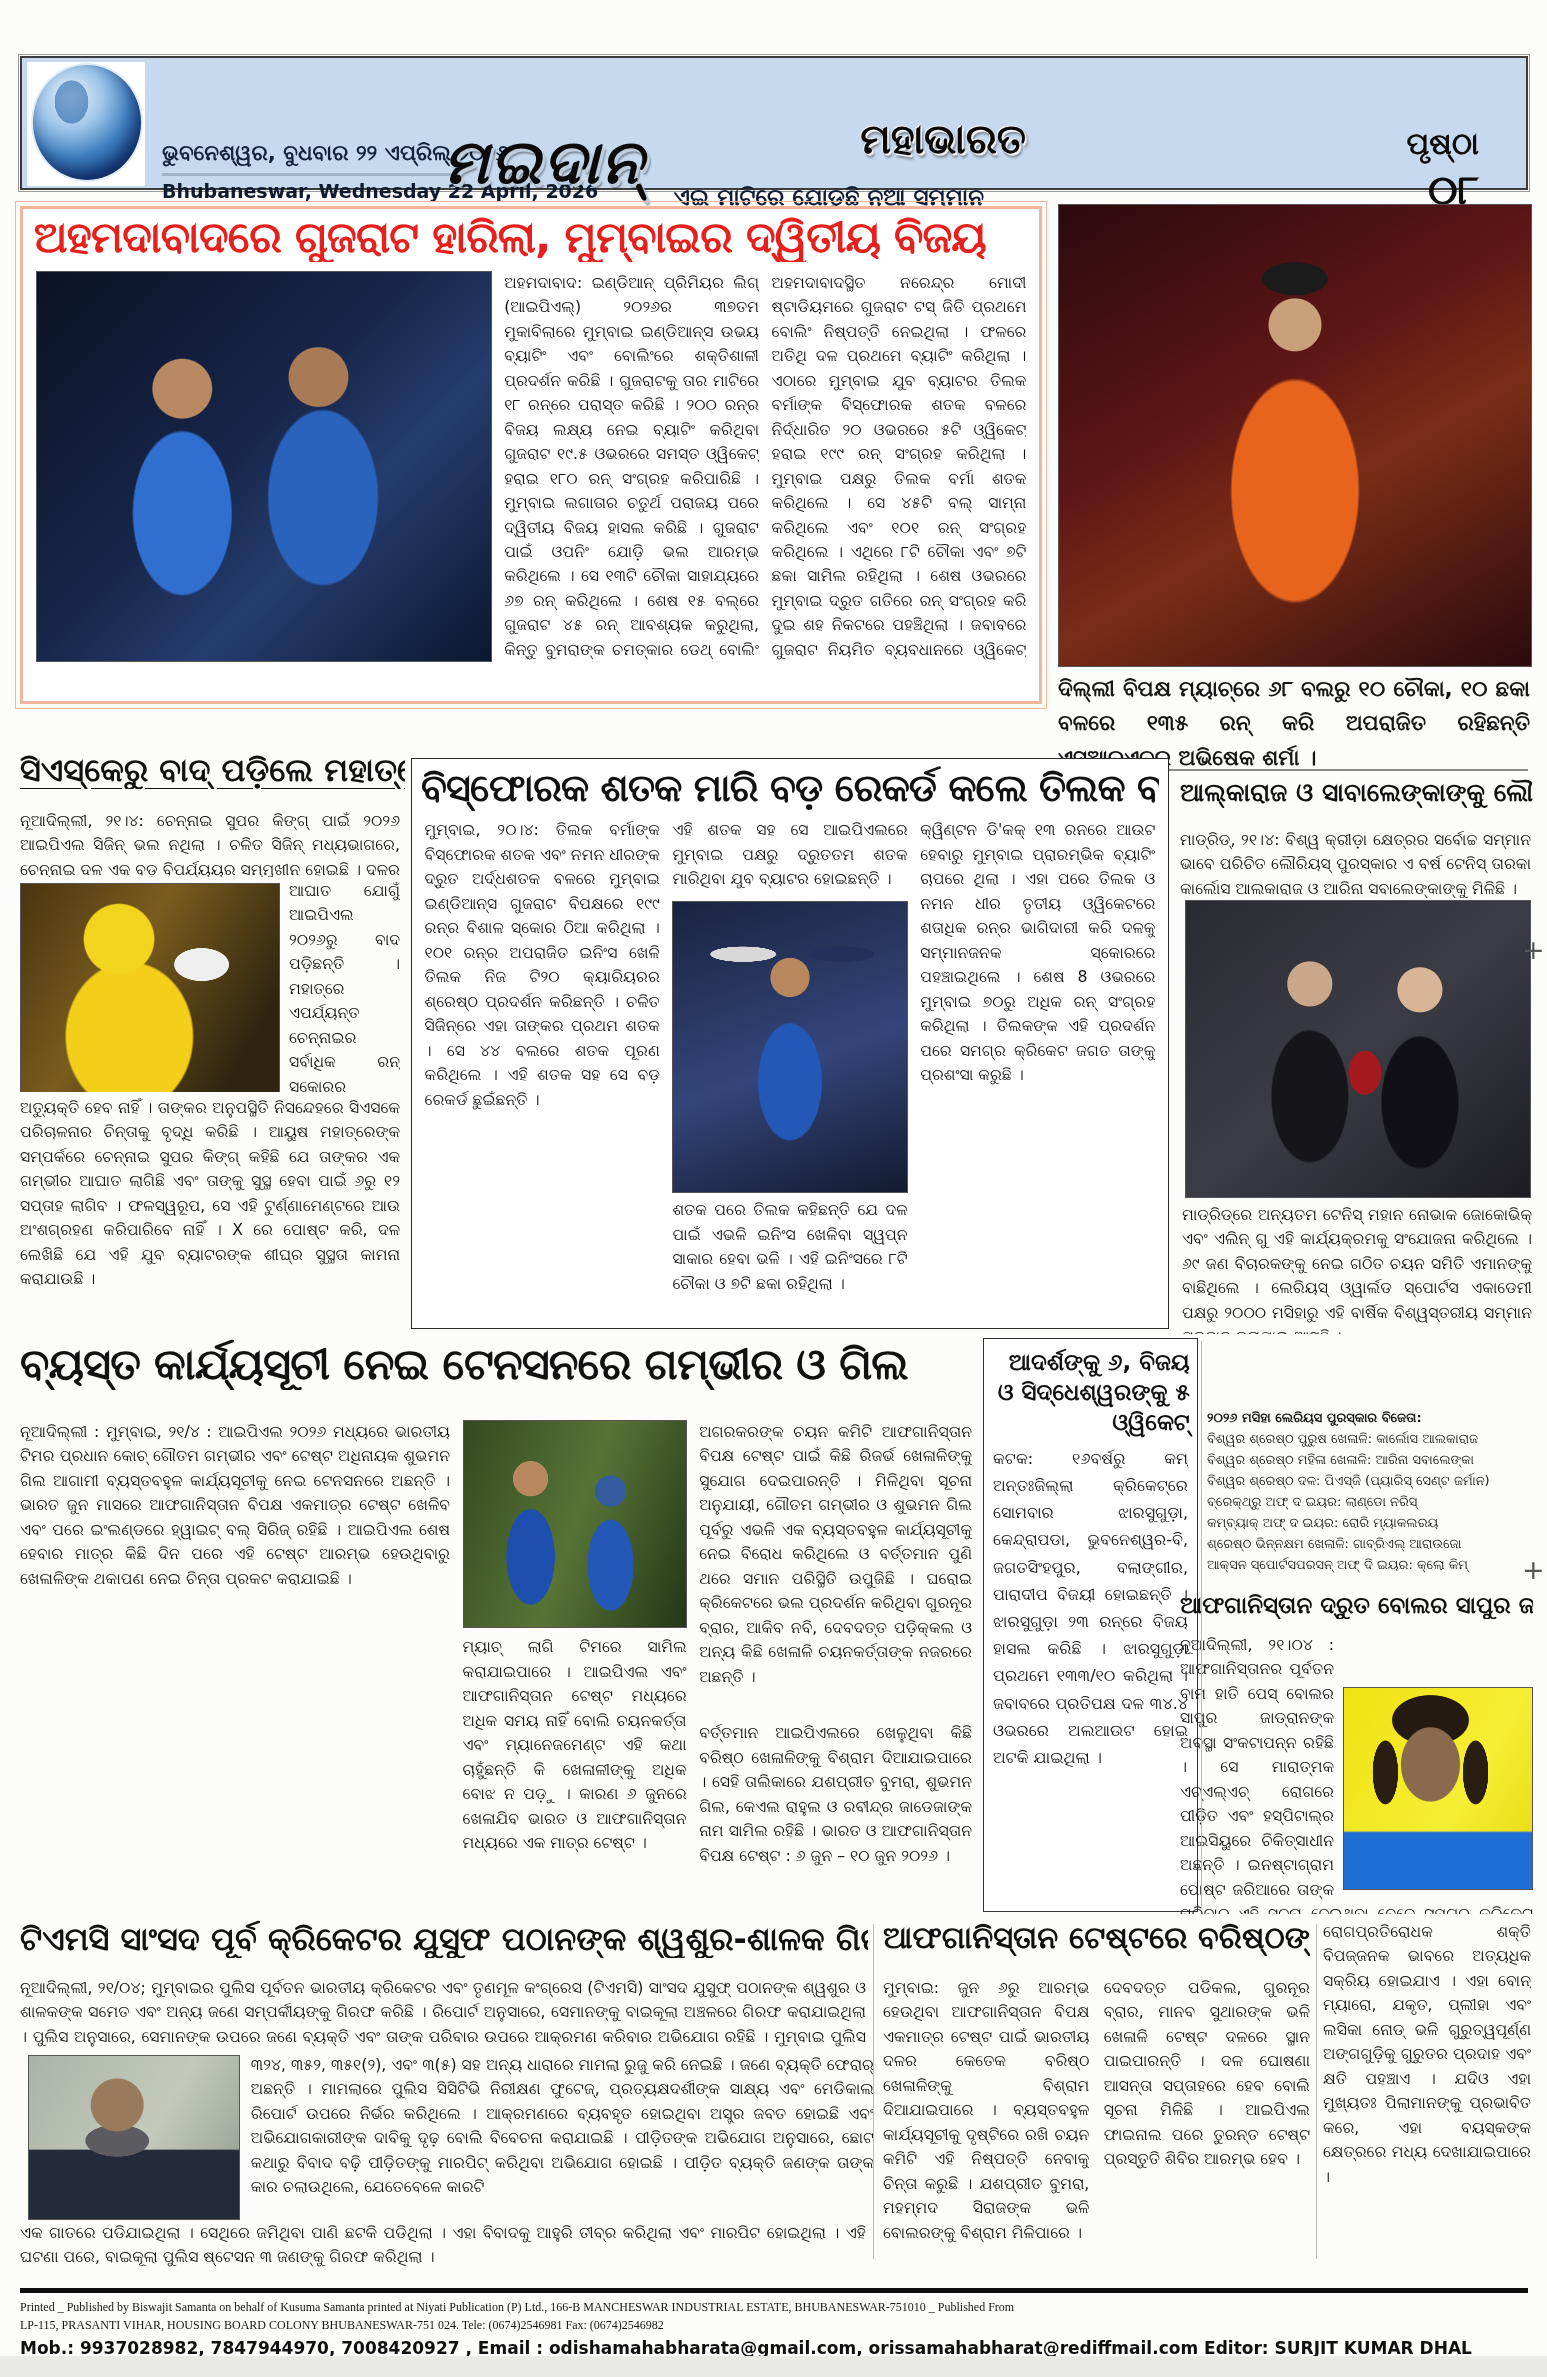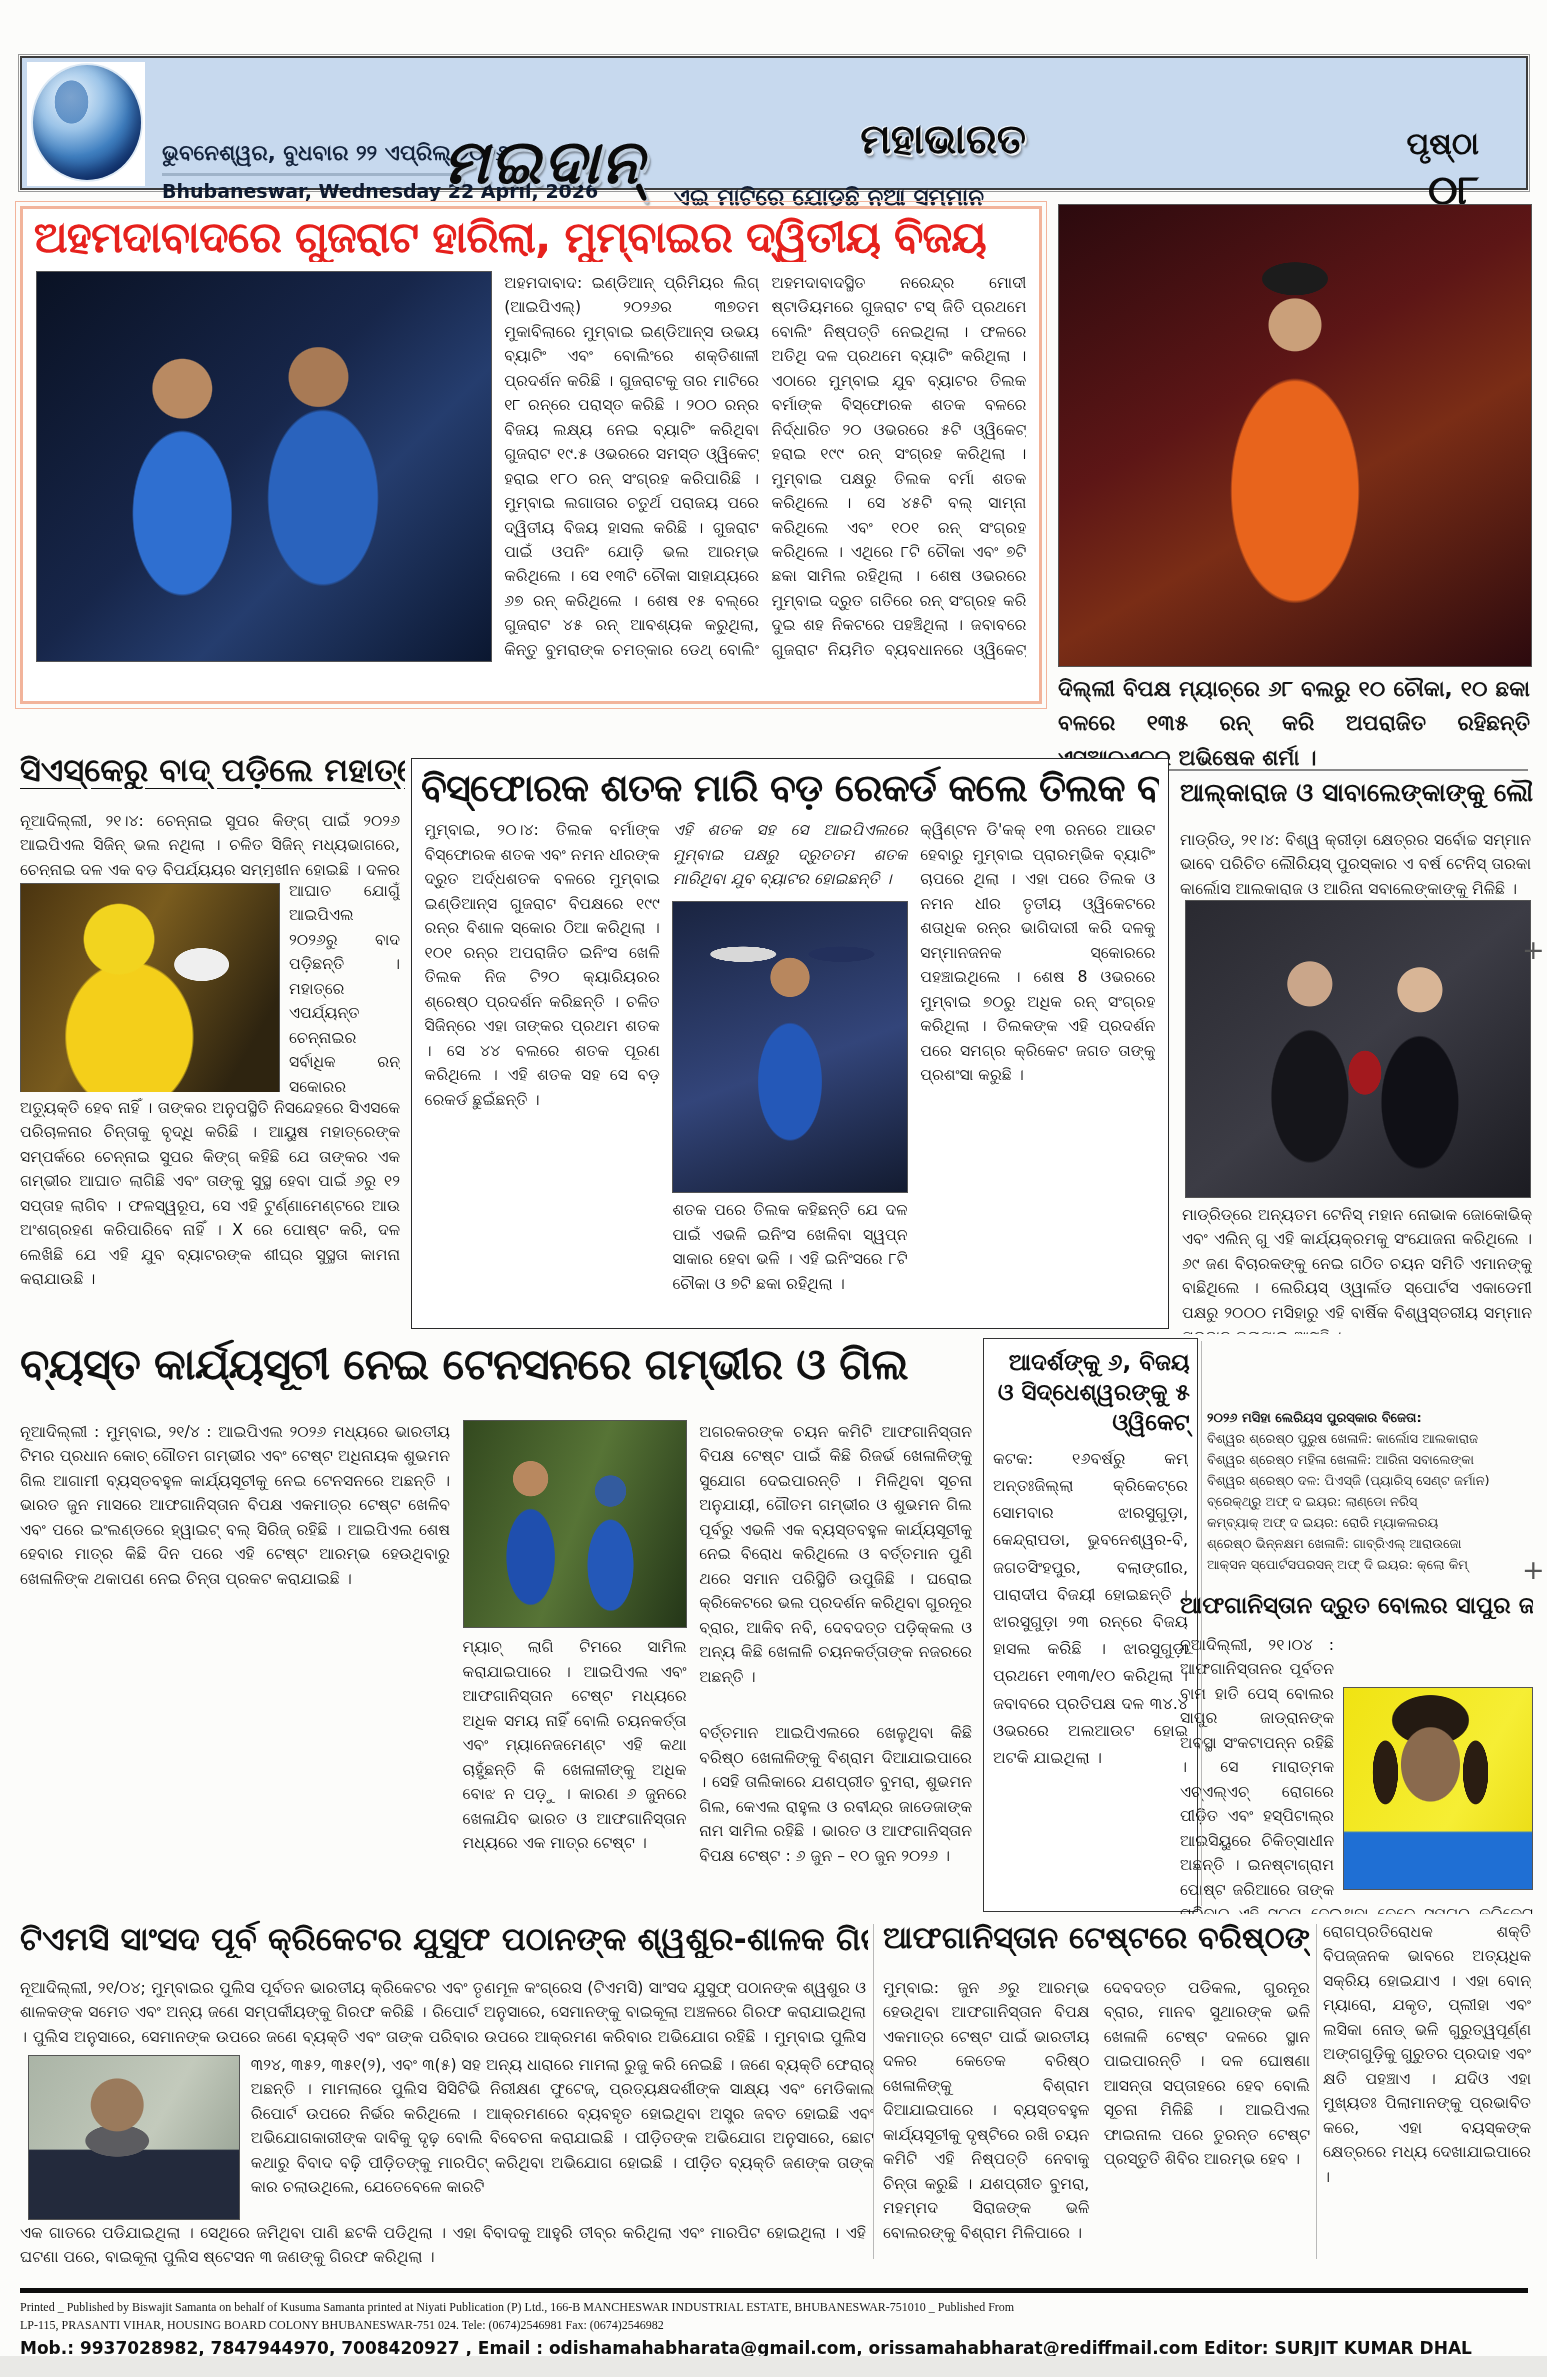--- a/index.html
+++ b/index.html
@@ -193,21 +193,21 @@
     <div class="photo ph-csk"></div>
     <span>ଆଘାତ ଯୋଗୁଁ ଆଇପିଏଲ ୨୦୨୬ରୁ ବାଦ ପଡ଼ିଛନ୍ତି । ମହାତ୍ରେ ଏପର୍ଯ୍ୟନ୍ତ ଚେନ୍ନାଇର ସର୍ବାଧିକ ରନ୍ ସ୍କୋରର ହୋଇଛନ୍ତି । ଫଳସ୍ୱରୂପ, ତାଙ୍କର ଅନୁପସ୍ଥିତି ଦଳ ପାଇଁ ଏକ ବଡ଼ ଝଟକା କହିଲେ</span>
   </div>
   <div class="abs csk-rest bt">ଅତ୍ୟୁକ୍ତି ହେବ ନାହିଁ । ତାଙ୍କର ଅନୁପସ୍ଥିତି ନିସନ୍ଦେହରେ ସିଏସକେ ପରିଚାଳନାର ଚିନ୍ତାକୁ ବୃଦ୍ଧି କରିଛି । ଆୟୁଷ ମହାତ୍ରେଙ୍କ ସମ୍ପର୍କରେ ଚେନ୍ନାଇ ସୁପର କିଙ୍ଗ୍ କହିଛି ଯେ ତାଙ୍କର ଏକ ଗମ୍ଭୀର ଆଘାତ ଲାଗିଛି ଏବଂ ତାଙ୍କୁ ସୁସ୍ଥ ହେବା ପାଇଁ ୬ରୁ ୧୨ ସପ୍ତାହ ଲାଗିବ । ଫଳସ୍ୱରୂପ, ସେ ଏହି ଟୁର୍ଣ୍ଣାମେଣ୍ଟରେ ଆଉ ଅଂଶଗ୍ରହଣ କରିପାରିବେ ନାହିଁ । X ରେ ପୋଷ୍ଟ କରି, ଦଳ ଲେଖିଛି ଯେ ଏହି ଯୁବ ବ୍ୟାଟରଙ୍କ ଶୀଘ୍ର ସୁସ୍ଥତା କାମନା କରାଯାଉଛି ।</div>
 
   <div class="abs tilak-box">
     <div class="tilak-head">ବିସ୍ଫୋରକ ଶତକ ମାରି ବଡ଼ ରେକର୍ଡ କଲେ ତିଲକ ବର୍ମା</div>
     <div class="tilak-flex">
       <div class="tilak-c bt">ମୁମ୍ବାଇ, ୨୦।୪: ତିଲକ ବର୍ମାଙ୍କ ବିସ୍ଫୋରକ ଶତକ ଏବଂ ନମନ ଧୀରଙ୍କ ଦ୍ରୁତ ଅର୍ଦ୍ଧଶତକ ବଳରେ ମୁମ୍ବାଇ ଇଣ୍ଡିଆନ୍ସ ଗୁଜରାଟ ବିପକ୍ଷରେ ୧୯୯ ରନ୍‌ର ବିଶାଳ ସ୍କୋର ଠିଆ କରିଥିଲା । ୧୦୧ ରନ୍‌ର ଅପରାଜିତ ଇନିଂସ ଖେଳି ତିଲକ ନିଜ ଟି୨୦ କ୍ୟାରିୟରର ଶ୍ରେଷ୍ଠ ପ୍ରଦର୍ଶନ କରିଛନ୍ତି । ଚଳିତ ସିଜିନ୍‌ରେ ଏହା ତାଙ୍କର ପ୍ରଥମ ଶତକ । ସେ ୪୪ ବଲରେ ଶତକ ପୂରଣ କରିଥିଲେ । ଏହି ଶତକ ସହ ସେ ବଡ଼ ରେକର୍ଡ ଛୁଇଁଛନ୍ତି ।</div>
       <div class="tilak-c">
-        <div class="bt" style="height:77px;font-style:italic;">ଏହି ଶତକ ସହ ସେ ଆଇପିଏଲରେ ମୁମ୍ବାଇ ପକ୍ଷରୁ ଦ୍ରୁତତମ ଶତକ ମାରିଥିବା ଯୁବ ବ୍ୟାଟର ହୋଇଛନ୍ତି ।</div>
+        <div class="bt" style="height:77px;">ଏହି ଶତକ ସହ ସେ ଆଇପିଏଲରେ ମୁମ୍ବାଇ ପକ୍ଷରୁ ଦ୍ରୁତତମ ଶତକ ମାରିଥିବା ଯୁବ ବ୍ୟାଟର ହୋଇଛନ୍ତି ।</div>
         <div class="photo ph-tilak"></div>
         <div class="bt" style="height:100px;">ଶତକ ପରେ ତିଲକ କହିଛନ୍ତି ଯେ ଦଳ ପାଇଁ ଏଭଳି ଇନିଂସ ଖେଳିବା ସ୍ୱପ୍ନ ସାକାର ହେବା ଭଳି । ଏହି ଇନିଂସରେ ୮ଟି ଚୌକା ଓ ୭ଟି ଛକା ରହିଥିଲା ।</div>
       </div>
       <div class="tilak-c bt">କ୍ୱିଣ୍ଟନ ଡି'କକ୍ ୧୩ ରନରେ ଆଉଟ ହେବାରୁ ମୁମ୍ବାଇ ପ୍ରାରମ୍ଭିକ ବ୍ୟାଟିଂ ଚାପରେ ଥିଲା । ଏହା ପରେ ତିଲକ ଓ ନମନ ଧୀର ତୃତୀୟ ଓ୍ୱିକେଟରେ ଶତାଧିକ ରନ୍‌ର ଭାଗିଦାରୀ କରି ଦଳକୁ ସମ୍ମାନଜନକ ସ୍କୋରରେ ପହଞ୍ଚାଇଥିଲେ । ଶେଷ 8 ଓଭରରେ ମୁମ୍ବାଇ ୭୦ରୁ ଅଧିକ ରନ୍ ସଂଗ୍ରହ କରିଥିଲା । ତିଲକଙ୍କ ଏହି ପ୍ରଦର୍ଶନ ପରେ ସମଗ୍ର କ୍ରିକେଟ ଜଗତ ତାଙ୍କୁ ପ୍ରଶଂସା କରୁଛି ।</div>
     </div>
   </div>
 
   <div class="abs gam-head">ବ୍ୟସ୍ତ କାର୍ଯ୍ୟସୂଚୀ ନେଇ ଟେନସନରେ ଗମ୍ଭୀର ଓ ଗିଲ</div>
   <div class="abs gam-flex">
     <div class="gam-c1 bt">ନୂଆଦିଲ୍ଲୀ : ମୁମ୍ବାଇ, ୨୧/୪ : ଆଇପିଏଲ ୨୦୨୬ ମଧ୍ୟରେ ଭାରତୀୟ ଟିମର ପ୍ରଧାନ କୋଚ୍ ଗୌତମ ଗମ୍ଭୀର ଏବଂ ଟେଷ୍ଟ ଅଧିନାୟକ ଶୁଭମନ ଗିଲ ଆଗାମୀ ବ୍ୟସ୍ତବହୁଳ କାର୍ଯ୍ୟସୂଚୀକୁ ନେଇ ଟେନସନରେ ଅଛନ୍ତି । ଭାରତ ଜୁନ ମାସରେ ଆଫଗାନିସ୍ତାନ ବିପକ୍ଷ ଏକମାତ୍ର ଟେଷ୍ଟ ଖେଳିବ ଏବଂ ପରେ ଇଂଲଣ୍ଡରେ ହ୍ୱାଇଟ୍ ବଲ୍ ସିରିଜ୍ ରହିଛି । ଆଇପିଏଲ ଶେଷ ହେବାର ମାତ୍ର କିଛି ଦିନ ପରେ ଏହି ଟେଷ୍ଟ ଆରମ୍ଭ ହେଉଥିବାରୁ ଖେଳାଳିଙ୍କ ଥକାପଣ ନେଇ ଚିନ୍ତା ପ୍ରକଟ କରାଯାଇଛି ।</div>

